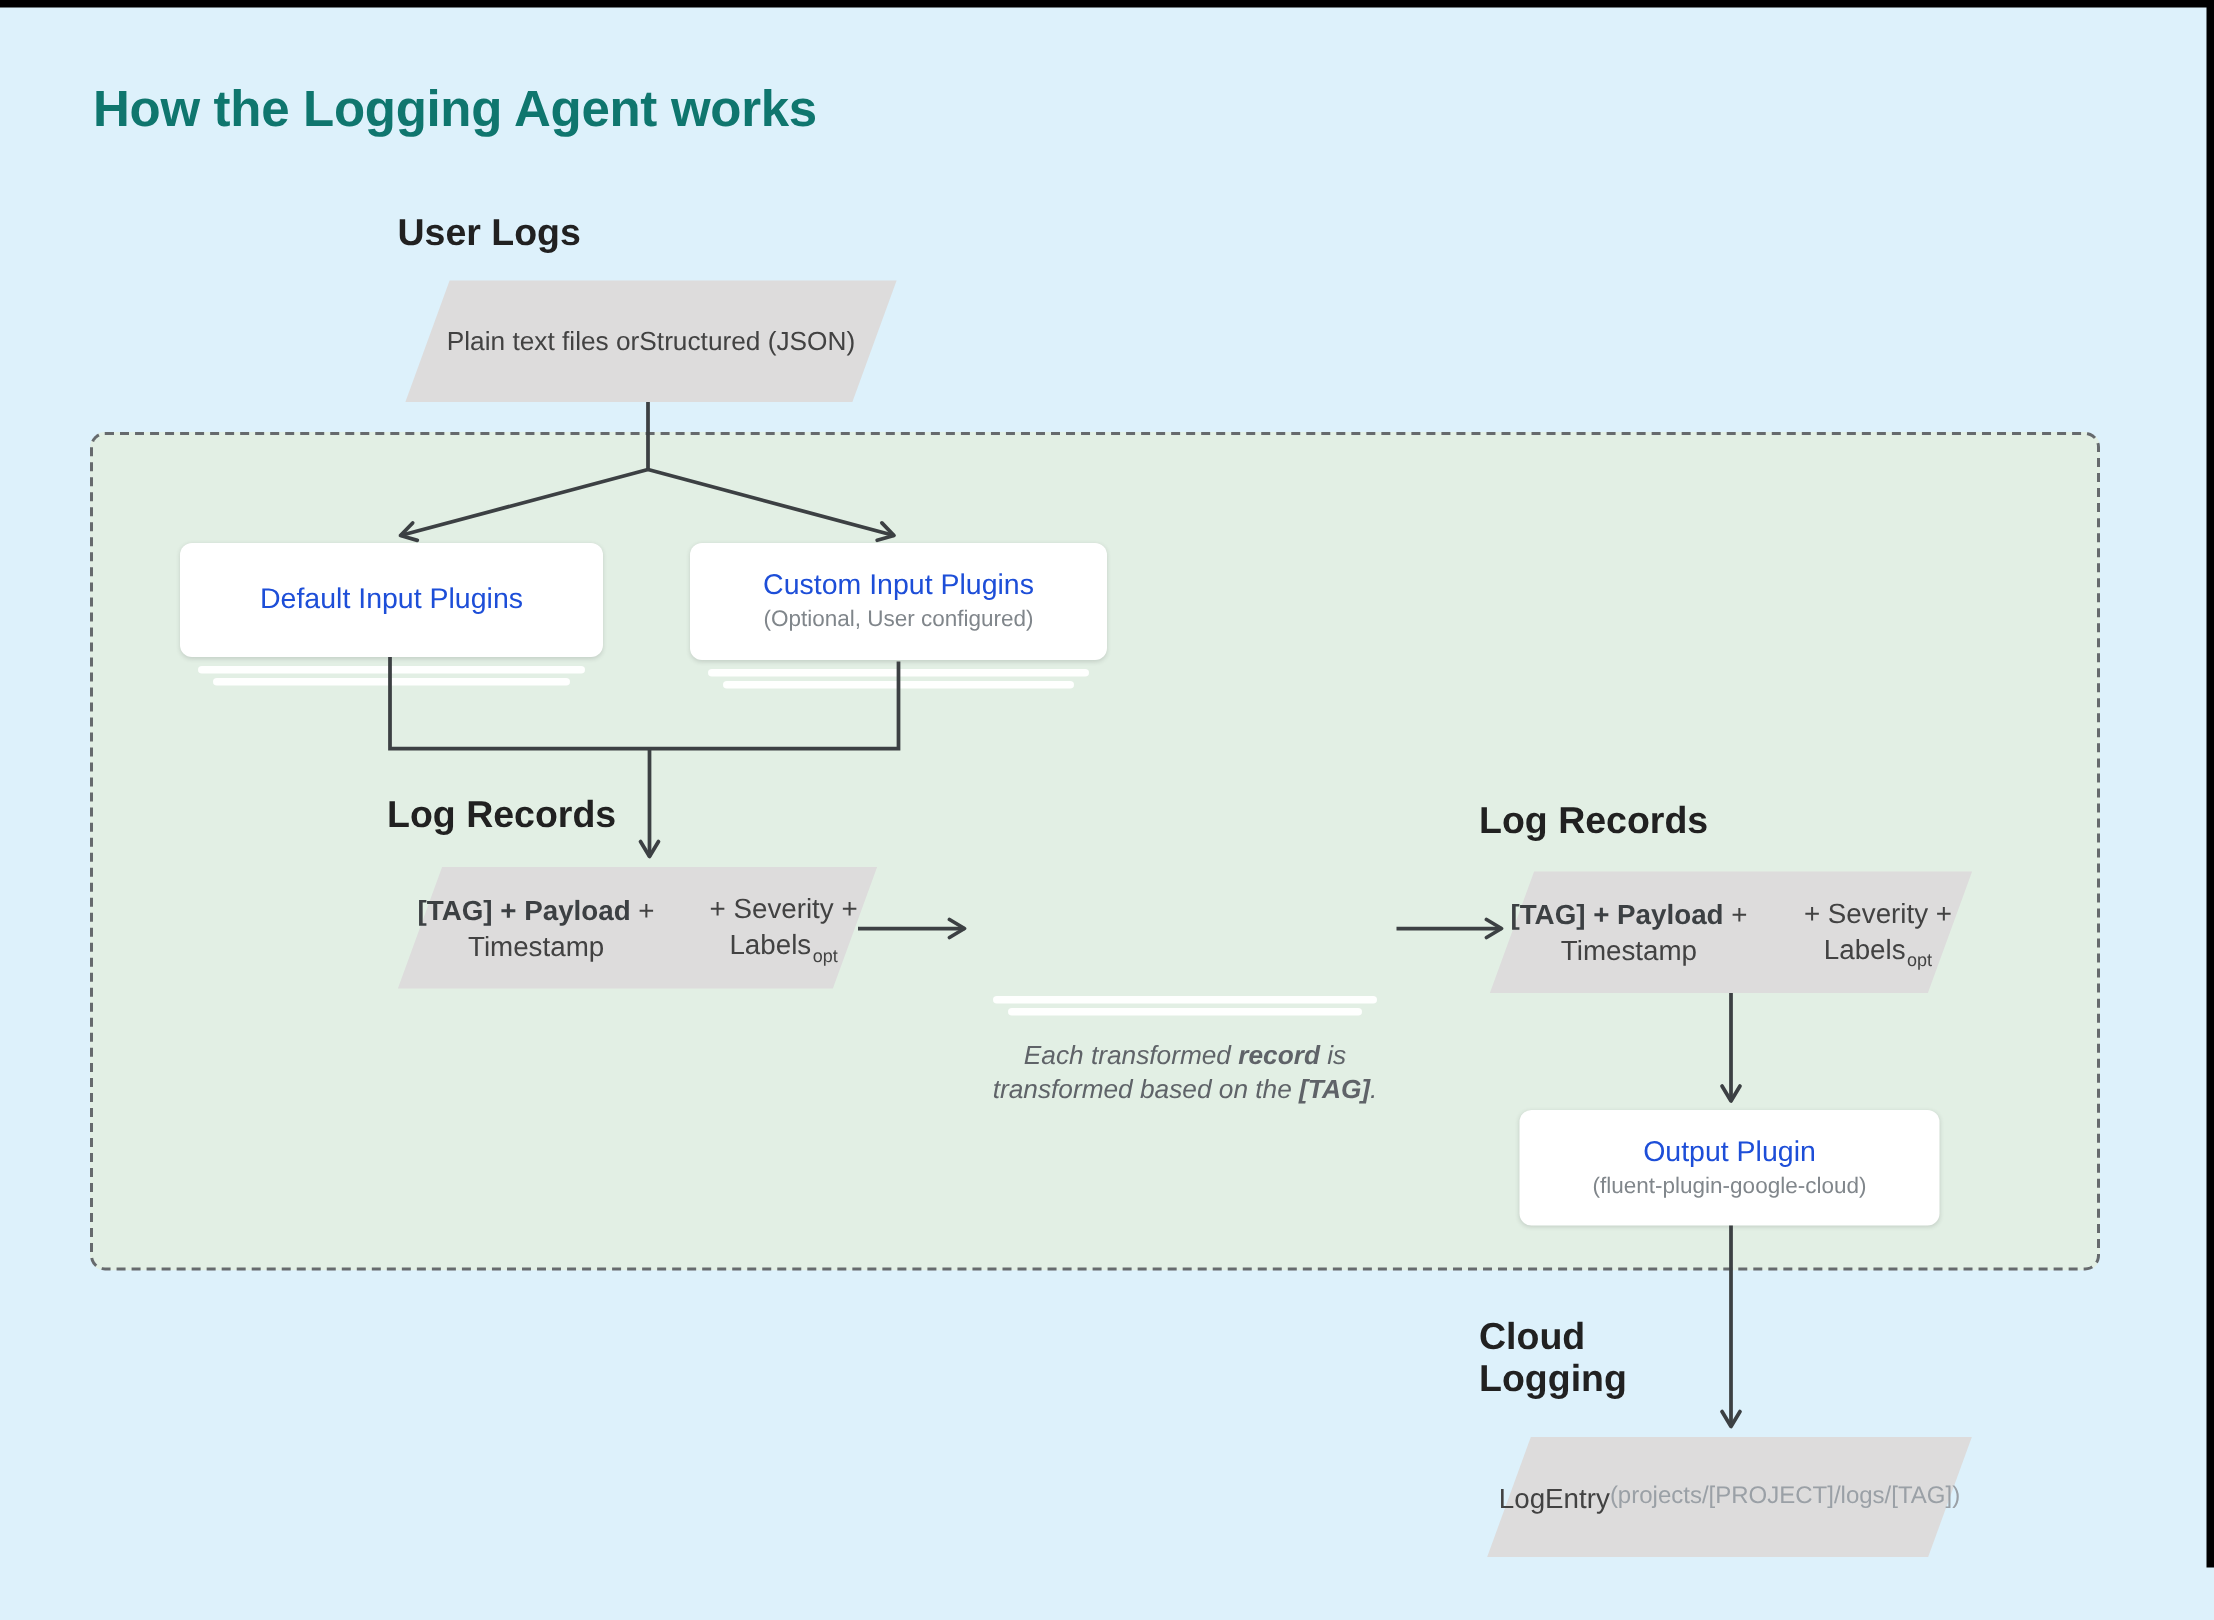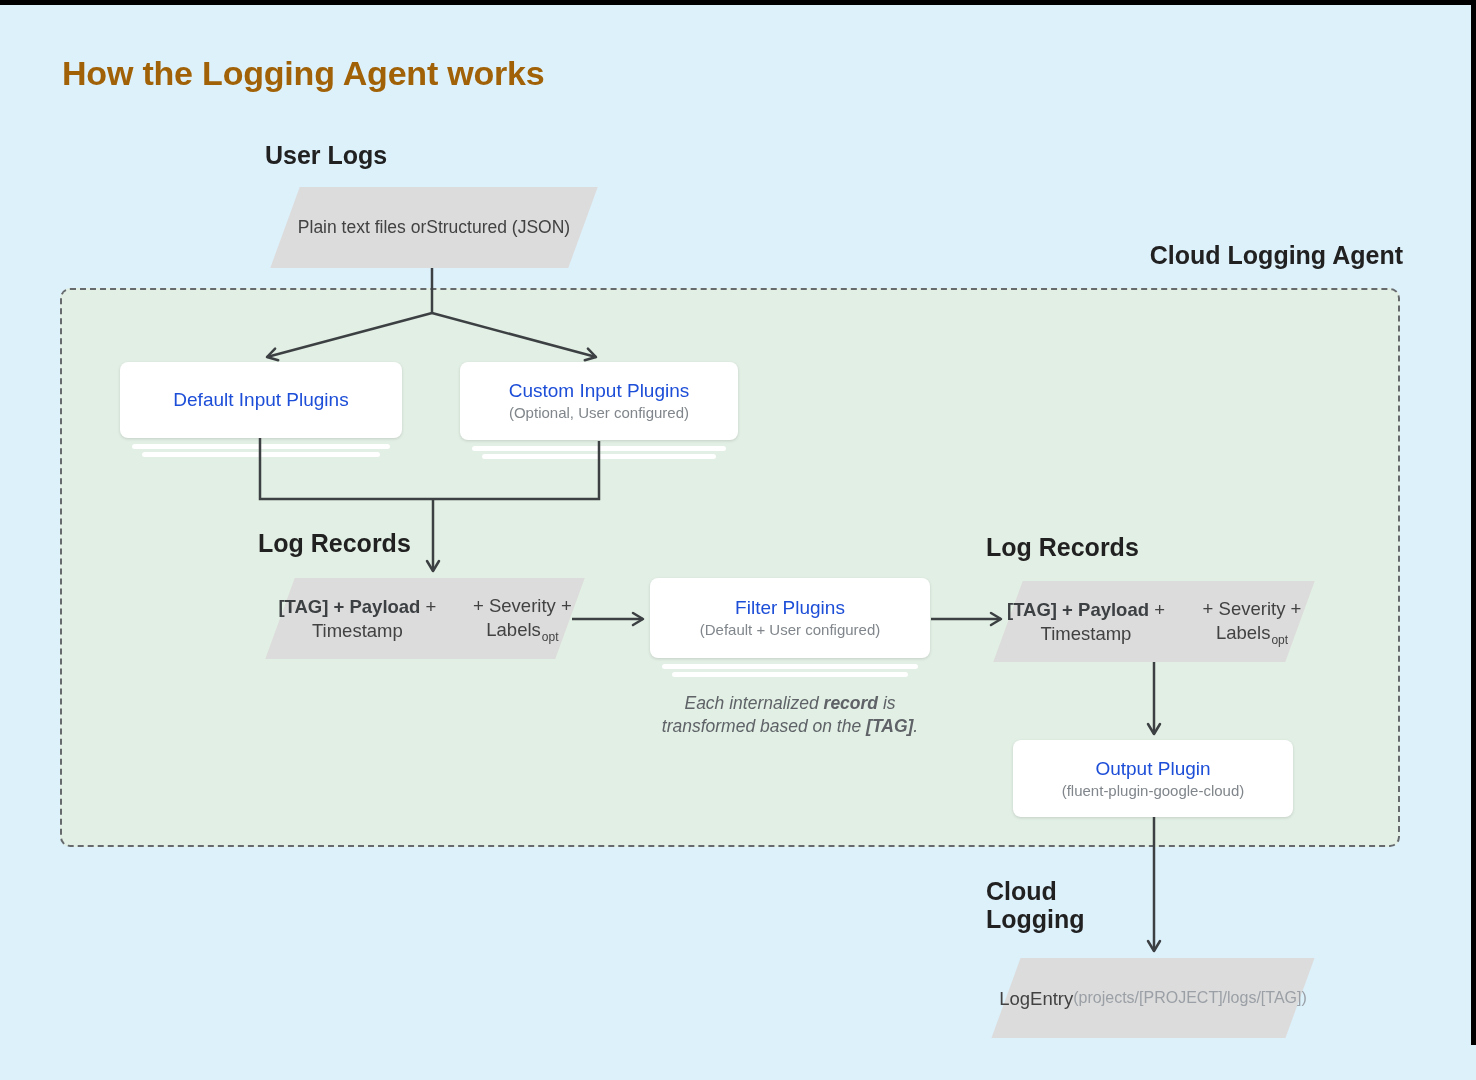--- a/index.html
+++ b/index.html
@@ -7,21 +7,21 @@
     position:relative;width:1476px;height:1080px;overflow:hidden;
     background:#ddf1fb;
     font-family:"Liberation Sans", sans-serif;
     color:#212121;
   }
   .frame-top{position:absolute;left:0;top:0;width:1476px;height:5px;background:#000;}
   .frame-right{position:absolute;right:0;top:0;width:5px;height:1045px;background:#000;}
 
   .page-title{
     position:absolute;left:62px;top:54px;
-    font-size:34px;font-weight:700;color:#a16207;letter-spacing:-0.2px;
+    font-size:34px;font-weight:700;color:#0f766e;letter-spacing:-0.2px;
   }
 
   .agent-panel{
     position:absolute;left:60px;top:288px;width:1340px;height:559px;
     background:#e2efe4;border:2px dashed #666a6d;border-radius:10px;
     box-sizing:border-box;
   }
 
   .flow-label{position:absolute;font-size:25px;font-weight:700;color:#212121;line-height:28px;}
 
@@ -67,21 +67,20 @@
 <div class="canvas">
 
   <div class="frame-top"></div>
   <div class="frame-right"></div>
 
   <div class="page-title">How the Logging Agent works</div>
 
   <div class="agent-panel"></div>
 
   <div class="flow-label" style="left:265px;top:141px;">User Logs</div>
-  <div class="flow-label" style="left:1100px;top:241px;width:303px;text-align:right;">Cloud Logging Agent</div>
   <div class="flow-label" style="left:258px;top:529px;">Log Records</div>
   <div class="flow-label" style="left:986px;top:533px;">Log Records</div>
   <div class="flow-label" style="left:986px;top:877px;">
     <div>Cloud</div>
     <div>Logging</div>
   </div>
 
   <div class="pgram" style="left:285px;top:187px;width:298px;height:81px;">
     <div class="pgram-bg"></div>
     <div class="pgram-content">
@@ -104,28 +103,24 @@
   <div class="strip" style="left:482px;top:454px;width:234px;"></div>
 
   <div class="pgram" style="left:280px;top:578px;width:290px;height:81px;">
     <div class="pgram-bg"></div>
     <div class="pgram-content">
       <div class="rec-line"><span class="b">[TAG] + Payload</span><span> + Timestamp</span></div>
       <div class="rec-line"><span>+ Severity + Labels</span><span class="sub">opt</span></div>
     </div>
   </div>
 
-  <div class="box" style="left:650px;top:578px;width:280px;height:80px;">
-    <div class="box-title">Filter Plugins</div>
-    <div class="box-subtitle">(Default + User configured)</div>
-  </div>
   <div class="strip" style="left:662px;top:664px;width:256px;"></div>
   <div class="strip" style="left:672px;top:672px;width:236px;"></div>
 
-  <div class="note"><span>Each internalized </span><span class="b">record</span><span> is transformed based on the </span><span class="b">[TAG]</span><span>.</span></div>
+  <div class="note"><span>Each transformed </span><span class="b">record</span><span> is transformed based on the </span><span class="b">[TAG]</span><span>.</span></div>
 
   <div class="pgram" style="left:1008px;top:581px;width:292px;height:81px;">
     <div class="pgram-bg"></div>
     <div class="pgram-content">
       <div class="rec-line"><span class="b">[TAG] + Payload</span><span> + Timestamp</span></div>
       <div class="rec-line"><span>+ Severity + Labels</span><span class="sub">opt</span></div>
     </div>
   </div>
 
   <div class="box" style="left:1013px;top:740px;width:280px;height:77px;">

